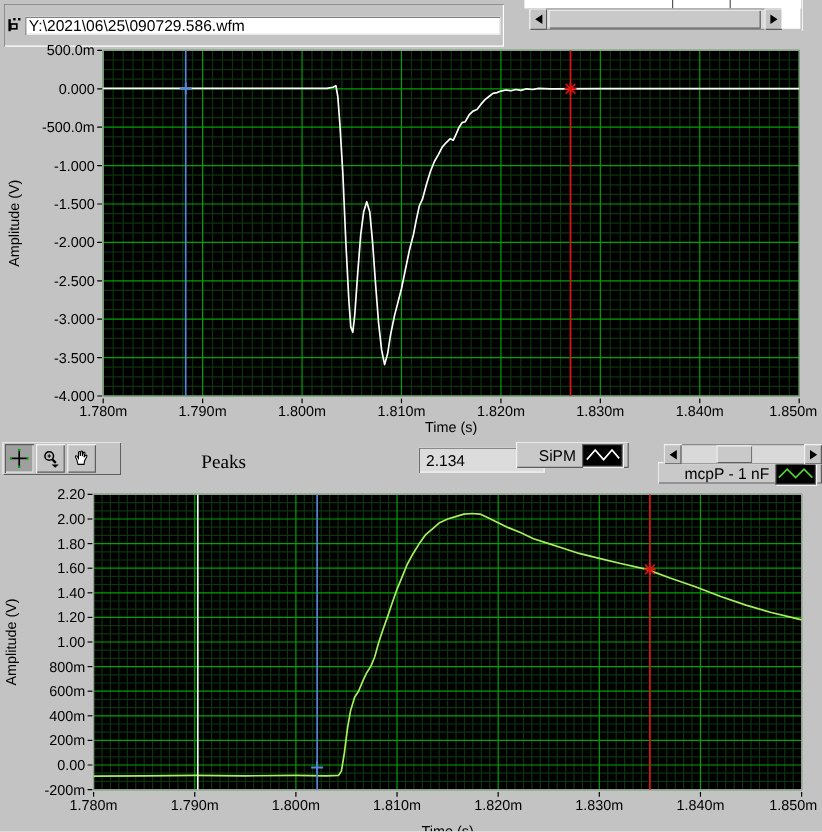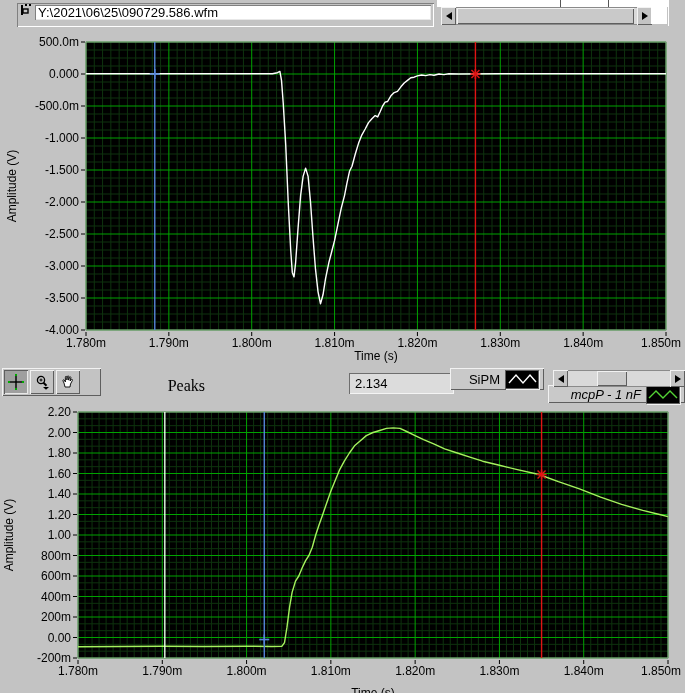--- a/index.html
+++ b/index.html
@@ -1,22 +1,22 @@
 <!DOCTYPE html>
 <html><head>
 <meta charset="utf-8">
 <style>
   html,body{margin:0;padding:0;}
   .app{position:relative;width:685px;height:693px;background:#c3c3c3;overflow:hidden;
        font-family:"Liberation Sans",sans-serif;-webkit-font-smoothing:none;}
   
   .raised{box-shadow:inset 1px 1px 0 #f2f2f2, inset -1px -1px 0 #6e6e6e;}
   
-  .path-control{position:absolute;left:3px;top:3px;width:417px;height:24px;background:#c3c3c3;
-                box-shadow:inset 1px 1px 0 #808080, inset -1px -1px 0 #ffffff;display:flex;align-items:flex-start;margin-left:14px;}
+  .path-control{position:absolute;left:3px;top:3px;width:417px;height:36px;background:#c3c3c3;
+                box-shadow:inset 1px 1px 0 #808080, inset -1px -1px 0 #ffffff;display:flex;align-items:center;}
   .path-icon{width:18px;display:flex;align-items:center;justify-content:center;}
   .path-field{flex:1;margin:2px 3px 2px 0;border:none;background:#fff;
               box-shadow:inset 1px 1px 0 #808080, inset -1px -1px 0 #e8e8e8;
               font-family:"Liberation Sans",sans-serif;font-size:13px;color:#000;padding:0 3px;outline:none;}
   
   .strip-white{position:absolute;left:437px;top:0;width:231px;height:7px;background:#fff;}
   .strip-div{position:absolute;top:0;width:1px;height:7px;background:#555;}
   .white-block{position:absolute;left:651px;top:0;width:16px;height:24px;background:#fff;}
   .edge-piece{position:absolute;left:668px;top:0;width:17px;height:26px;background:#c3c3c3;
               box-shadow:inset 1px 0 0 #fff;}
@@ -43,22 +43,22 @@
   .pal-btn.pressed{background:#9f9f9f;box-shadow:inset 1px 1px 0 #5e5e5e, inset -1px -1px 0 #e8e8e8;}
   .peaks-label{position:absolute;left:145px;top:377px;width:60px;text-align:right;font-size:16px;color:#000;font-family:Liberation Serif, serif;}
   .peak-field{position:absolute;top:373px;width:93px;height:21px;border:none;background:#dcdcdc;
               box-shadow:inset 1px 1px 0 #6e6e6e, inset -1px -1px 0 #f4f4f4;
               font-family:"Liberation Sans",sans-serif;font-size:13px;color:#000;padding:0 6px;outline:none;}
   #peak1{left:205px;} #peak2{left:305px;margin-left:44px;}
   .legend-panel{position:absolute;background:#c9c9c9;box-shadow:inset 1px 1px 0 #f2f2f2, inset -1px -1px 0 #5e5e5e;
                 display:flex;align-items:center;justify-content:flex-end;gap:6px;padding-right:6px;box-sizing:border-box;}
   .legend-label{font-size:13px;color:#000;}
   .legend-swatch{width:32px;height:17px;background:#000;box-shadow:0 0 0 1px #5e5e5e, 1px 1px 0 1px #f2f2f2;}
-  #legend-sipm{left:450px;top:368px;width:94px;height:22px;z-index:2;}
-  #legend-mcp{left:548px;top:385px;width:137px;height:18px;z-index:1;font-style:italic;}
+  #legend-sipm{left:430px;top:368px;width:94px;height:22px;z-index:2;}
+  #legend-mcp{left:548px;top:385px;width:137px;height:18px;z-index:1;}
   #sb-mid{left:553px;top:370px;width:132px;height:17px;z-index:3;}
   #sb-top{left:441px;top:7px;width:211px;height:18px;}
 </style>
 </head>
 <body>
 
 <div class="app">
 
   <div class="path-control">
     <div class="path-icon">

